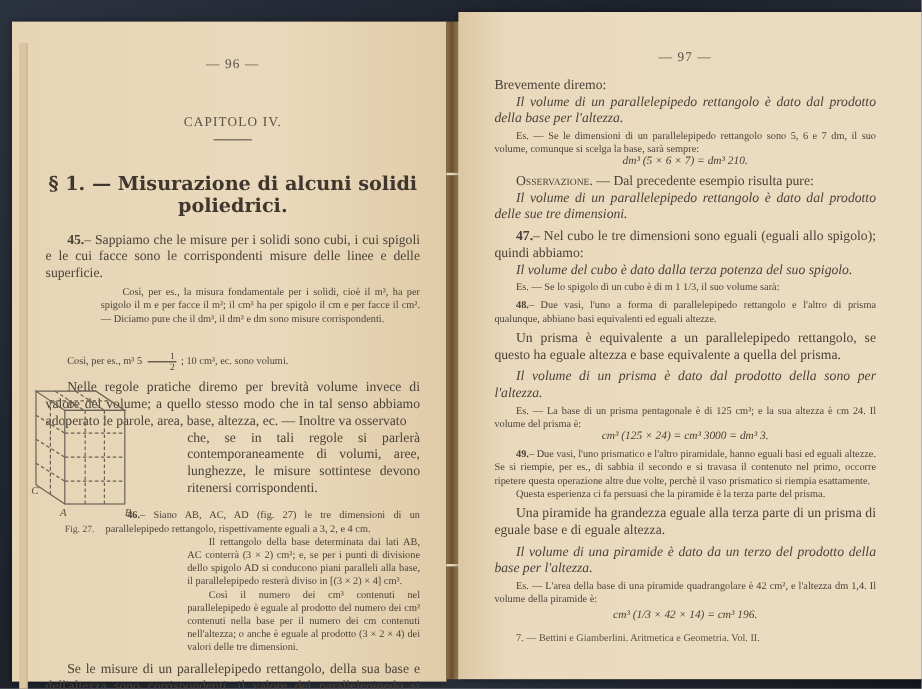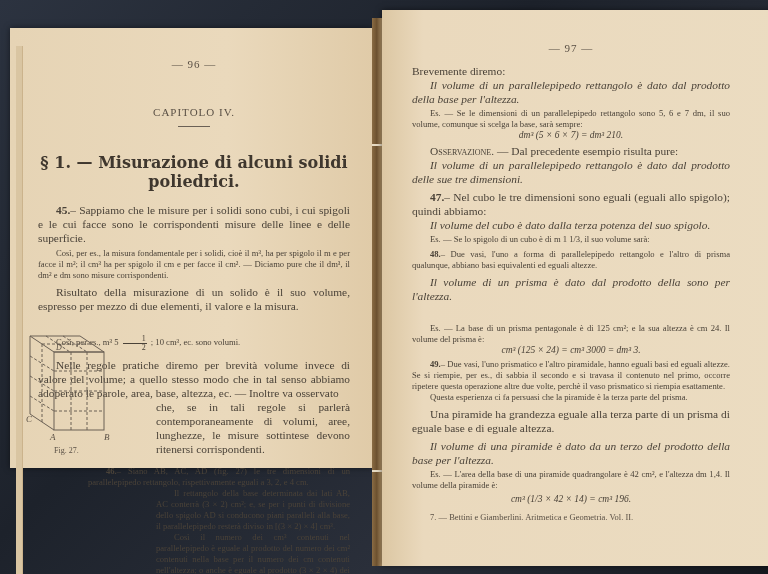--- a/index.html
+++ b/index.html
@@ -2,21 +2,21 @@
 <html><head>
 <meta charset="utf-8">
 <style>
   html, body { margin:0; padding:0; }
   body {
     width:768px; height:574px; overflow:hidden; position:relative;
     background: linear-gradient(135deg, #2c3340 0%, #1d222b 40%, #2a2f3a 70%, #15181e 100%);
     font-family: "Liberation Serif", "DejaVu Serif", serif;
   }
   .page {
-    position:absolute; top:28px; height:440px;
+    position:absolute; top:18px; height:550px;
     background: #e9d9bd;
     color:#4a4238;
     box-shadow: 0 0 6px rgba(0,0,0,0.5);
   }
   .page.left { left:10px; width:362px; background: linear-gradient(90deg, #e6d4b5 0%, #ead9bc 60%, #e0cba8 100%); }
   .page.right { left:382px; width:413px; top:10px; height:556px; background: linear-gradient(90deg, #dcc7a3 0%, #ead9bd 10%, #ebdcc1 100%); }
   .page-edge { position:absolute; top:18px; left:6px; width:6px; height:540px; background:#d9c5a2; border-right:1px solid #cbb38c; }
   .spine {
     position:absolute; left:372px; top:18px; width:12px; height:548px;
     background: linear-gradient(90deg, #8a6c44 0%, #6e5230 40%, #a88a60 75%, #c9b08a 100%);
@@ -51,22 +51,21 @@
   <div class="page-edge"></div>
   <div class="content">
     <div class="pagenum" style="margin-top:30px;">— 96 —</div>
     <div class="chapter">CAPITOLO IV.</div>
     <div class="chapter-rule"></div>
     <div class="section">§ 1. — Misurazione di alcuni solidi poliedrici.</div>
 
     <p class="big ind" style="margin-top:12px;">
       <span class="b">45.</span><span>– Sappiamo che le misure per i solidi sono cubi, i cui spigoli e le cui facce sono le corrispondenti misure delle linee e delle superficie.</span>
     </p>
-    <p class="small ind" style="margin-top:3px;">Così, per es., la misura fondamentale per i solidi, cioè il m³, ha per spigolo il m e per facce il m²; il cm³ ha per spigolo il cm e per facce il cm². — Diciamo pure che il dm³, il dm² e dm sono misure corrispondenti.</p>
-    <p class="big ind" style="margin-top:4px;">Risultato della misurazione di un solido è il suo volume, espresso per mezzo di due elementi, il valore e la misura.</p>
+    <p class="small ind" style="margin-top:3px;margin-left:46px;">Così, per es., la misura fondamentale per i solidi, cioè il m³, ha per spigolo il m e per facce il m²; il cm³ ha per spigolo il cm e per facce il cm². — Diciamo pure che il dm³, il dm² e dm sono misure corrispondenti.</p>
     <p class="small ind" style="margin-top:22px;">
       <span>Così, per es., m³ 5</span>
       <span class="frac"><span class="num">1</span><span>2</span></span>
       <span>; 10 cm³, ec. sono volumi.</span>
     </p>
     <p class="big ind" style="margin-top:6px;">Nelle regole pratiche diremo per brevità volume invece di valore del volume; a quello stesso modo che in tal senso abbiamo adoperato le parole, area, base, altezza, ec. — Inoltre va osservato</p>
     <p class="big" style="margin-left:118px;">che, se in tali regole si parlerà contemporaneamente di volumi, aree, lunghezze, le misure sottintese devono ritenersi corrispondenti.</p>
 
     <p class="small ind" style="margin-left:50px; margin-top:10px;">
       <span class="b">46.</span><span>– Siano AB, AC, AD (fig. 27) le tre dimensioni di un parallelepipedo rettangolo, rispettivamente eguali a 3, 2, e 4 cm.</span>
@@ -115,22 +114,23 @@
     <p class="big" style="margin-top:10px;">Brevemente diremo:</p>
     <p class="big it ind">Il volume di un parallelepipedo rettangolo è dato dal prodotto della base per l'altezza.</p>
     <p class="small ind" style="margin-top:2px;">Es. — Se le dimensioni di un parallelepipedo rettangolo sono 5, 6 e 7 dm, il suo volume, comunque si scelga la base, sarà sempre:</p>
     <p class="formula">dm³ (5 × 6 × 7) = dm³ 210.</p>
     <p class="big ind" style="margin-top:4px;"><span class="sc">Osservazione.</span><span> — Dal precedente esempio risulta pure:</span></p>
     <p class="big it ind">Il volume di un parallelepipedo rettangolo è dato dal prodotto delle sue tre dimensioni.</p>
     <p class="big ind" style="margin-top:4px;"><span class="b">47.</span><span>– Nel cubo le tre dimensioni sono eguali (eguali allo spigolo); quindi abbiamo:</span></p>
     <p class="big it ind">Il volume del cubo è dato dalla terza potenza del suo spigolo.</p>
     <p class="small ind" style="margin-top:2px;">Es. — Se lo spigolo di un cubo è di m 1 1/3, il suo volume sarà:</p>
     <p class="small ind" style="margin-top:4px;"><span class="b">48.</span><span>– Due vasi, l'uno a forma di parallelepipedo rettangolo e l'altro di prisma qualunque, abbiano basi equivalenti ed eguali altezze.</span></p>
+    <p class="big ind" style="margin-top:4px;">Un prisma è equivalente a un parallelepipedo rettangolo, se questo ha eguale altezza e base equivalente a quella del prisma.</p>
     <p class="big it ind" style="margin-top:4px;">Il volume di un prisma è dato dal prodotto della sono per l'altezza.</p>
-    <p class="small ind" style="margin-top:20px;">Es. — La base di un prisma pentagonale è di 125 cm²; e la sua altezza è cm 24. Il volume del prisma è:</p>
+    <p class="small ind" style="margin-top:2px;">Es. — La base di un prisma pentagonale è di 125 cm²; e la sua altezza è cm 24. Il volume del prisma è:</p>
     <p class="formula">cm³ (125 × 24) = cm³ 3000 = dm³ 3.</p>
     <p class="small ind" style="margin-top:4px;"><span class="b">49.</span><span>– Due vasi, l'uno prismatico e l'altro piramidale, hanno eguali basi ed eguali altezze. Se si riempie, per es., di sabbia il secondo e si travasa il contenuto nel primo, occorre ripetere questa operazione altre due volte, perchè il vaso prismatico si riempia esattamente.</span></p>
     <p class="small ind">Questa esperienza ci fa persuasi che la piramide è la terza parte del prisma.</p>
     <p class="big ind" style="margin-top:4px;">Una piramide ha grandezza eguale alla terza parte di un prisma di eguale base e di eguale altezza.</p>
     <p class="big it ind" style="margin-top:4px;">Il volume di una piramide è dato da un terzo del prodotto della base per l'altezza.</p>
     <p class="small ind" style="margin-top:2px;">Es. — L'area della base di una piramide quadrangolare è 42 cm², e l'altezza dm 1,4. Il volume della piramide è:</p>
     <p class="formula" style="margin:3px 0;">cm³ (1/3 × 42 × 14) = cm³ 196.</p>
     <p class="footer ind" style="margin-top:8px;">7. — Bettini e Giamberlini. Aritmetica e Geometria. Vol. II.</p>
   </div>
 </div>

